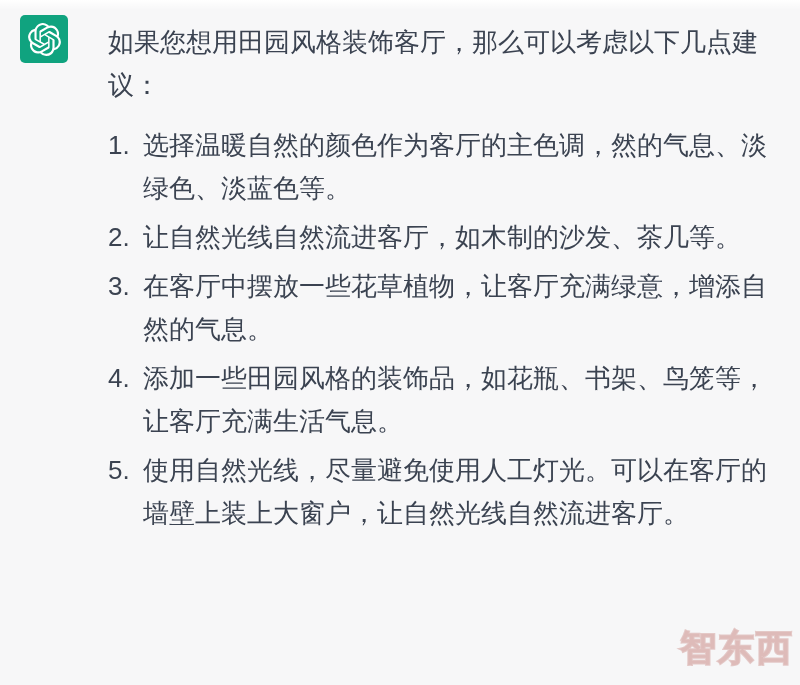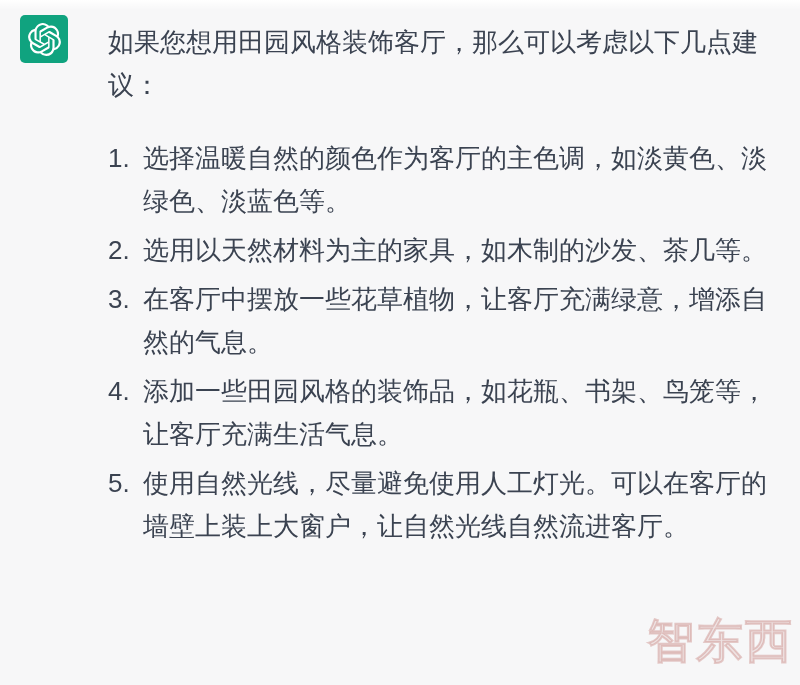--- a/index.html
+++ b/index.html
@@ -46,41 +46,41 @@
     position: absolute;
     left: 108px;
     top: 0;
     width: 664px;
     padding-top: 21px;
     color: var(--text);
     font-size: 26px;
     line-height: 43px;
   }
   .para { white-space: pre-line; }
-  .intro { margin-bottom: 30px; }
+  .intro { margin-bottom: 17px; }
   .tips-list {
     list-style: none;
     margin-bottom: 38px;
   }
   .tips-list li { display: flex; align-items: flex-start; }
   .tips-list li + li { margin-top: 6px; }
   .li-num {
     flex: 0 0 35px;
     width: 35px;
   }
   .li-text {
     flex: 1 1 auto;
     white-space: pre-line;
   }
   .watermark {
     position: absolute;
     right: 6px;
     bottom: 12px;
-    font-size: 47px;
-    font-weight: 400;
+    font-size: 36px;
+    font-weight: 700;
     letter-spacing: 2px;
     color: rgba(193,116,110,0.16);
     -webkit-text-stroke: 2px rgba(193,116,110,0.35);
     pointer-events: none;
     user-select: none;
     text-align: right;
   }
 </style>
 </head>
 <body>
@@ -95,26 +95,26 @@
     </span>
   </div>
 
   <div class="content">
     <p class="para intro">如果您想用田园风格装饰客厅，那么可以考虑以下几点建
 议：</p>
 
     <ol class="tips-list">
       <li>
         <span class="li-num">1.</span>
-        <span class="li-text">选择温暖自然的颜色作为客厅的主色调，如淡黄色、淡
+        <span class="li-text">选择温暖自然的颜色作为客厅的主色调，然的气息、淡
 绿色、淡蓝色等。</span>
       </li>
       <li>
         <span class="li-num">2.</span>
-        <span class="li-text">选用以天然材料为主的家具，如木制的沙发、茶几等。</span>
+        <span class="li-text">让自然光线自然流进客厅，如木制的沙发、茶几等。</span>
       </li>
       <li>
         <span class="li-num">3.</span>
         <span class="li-text">在客厅中摆放一些花草植物，让客厅充满绿意，增添自
 然的气息。</span>
       </li>
       <li>
         <span class="li-num">4.</span>
         <span class="li-text">添加一些田园风格的装饰品，如花瓶、书架、鸟笼等，
 让客厅充满生活气息。</span>

